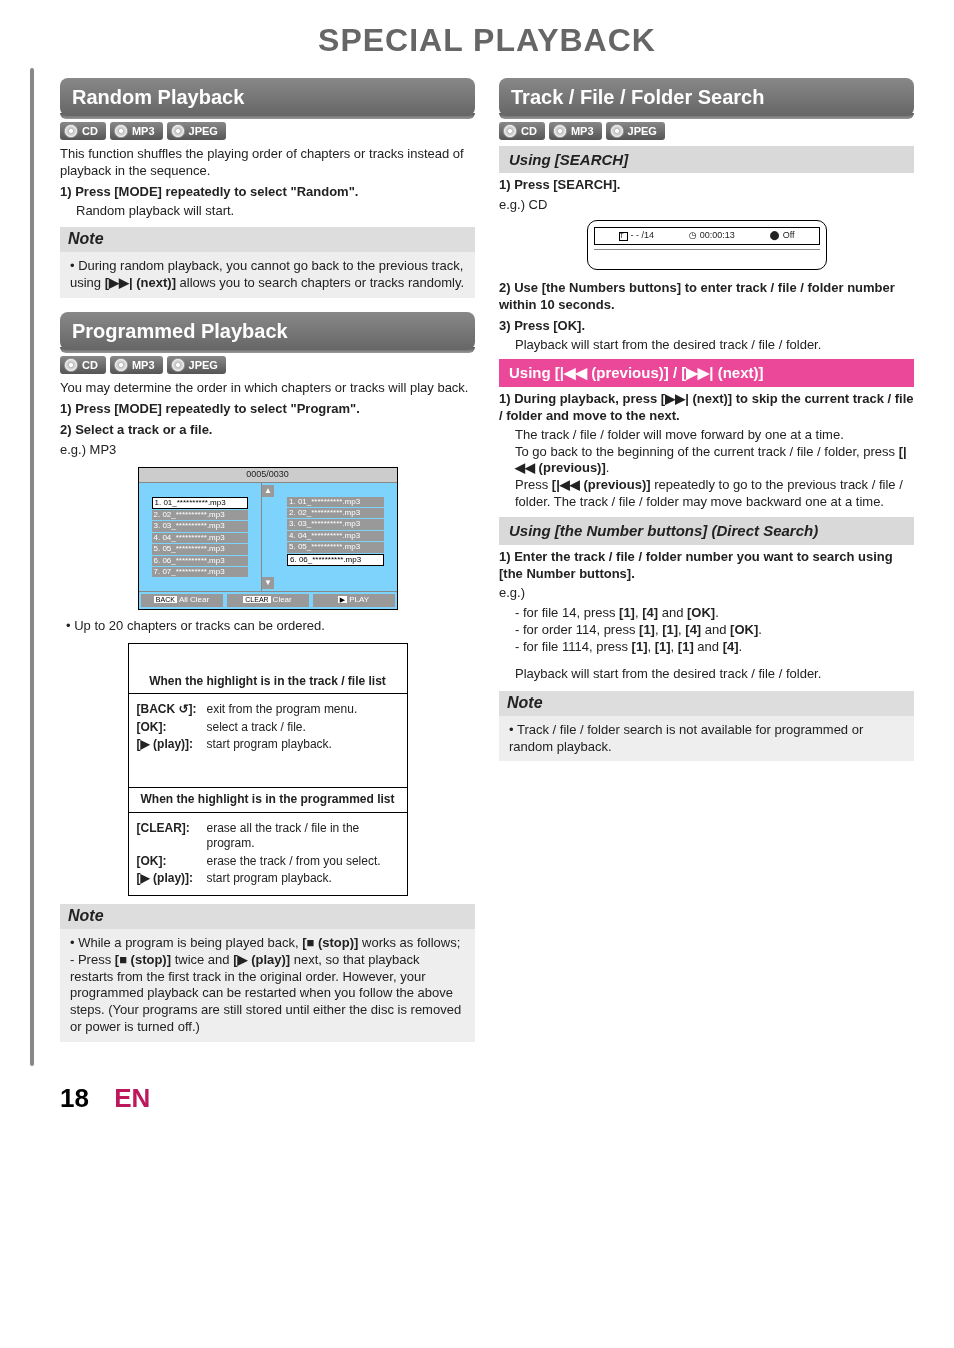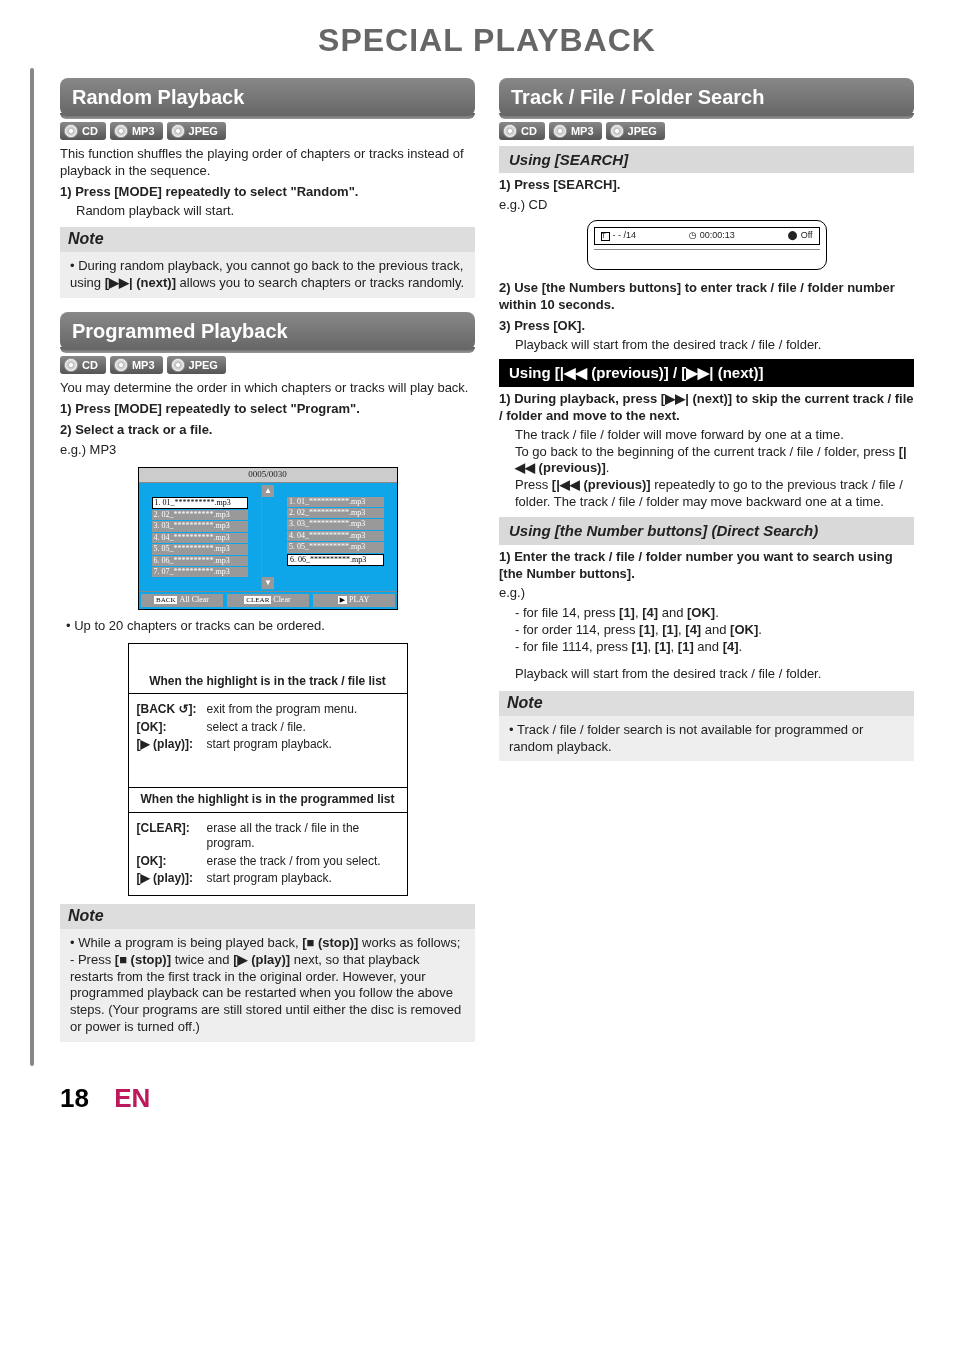--- a/index.html
+++ b/index.html
@@ -82,21 +82,21 @@
   }
   .note-body {
     background:#eee; padding:6px 10px; font-size:13px;
   }
   .note-body ul, .bullets { list-style: none; padding-left:0; }
   .note-body li::before, .bullets > li::before { content:"• "; }
   .dash-list { list-style:none; padding-left:16px; font-size:13px; }
   .dash-list li::before { content:"- "; }
   .osd-box {
     width:260px;margin:8px auto;border:1px solid #000;
-    font-size:9px;background:#0ea5e9;font-family:Liberation Serif, serif;
+    font-size:9px;background:#7dd3fc;
   }
   .osd-top{display:flex;justify-content:center;padding:1px;border-bottom:1px solid #888;background:#ccc;}
   .osd-cols{display:flex;}
   .osd-colL,.osd-colR{flex:1;padding:13px;}
   .osd-colL{border-right:1px solid #888;}
   .osd-row{background:#999;color:#fff;margin:1px 0;padding:0 2px;font-size:8px;white-space:nowrap;overflow:hidden;}
   .osd-row.sel{background:#fff;color:#000;border:1px solid #000;}
   .osd-bot{display:flex;gap:4px;padding:2px;border-top:1px solid #888;}
   .osd-btn{flex:1;background:#999;color:#fff;font-size:8px;text-align:center;padding:1px;}
   .osd-btn .tag{background:#fff;color:#000;padding:0 2px;margin-right:2px;font-size:7px;}
@@ -106,21 +106,21 @@
     border:1px solid #000;width:280px;margin:8px auto;font-size:12px;
   }
   .info-table .hd{text-align:center;font-weight:700;padding:4px;border-bottom:1px solid #000;margin-top:26px;}
   .info-table .body{padding:6px 8px;}
   .info-table .row{display:flex;margin:2px 0;}
   .info-table .k{font-weight:700;min-width:70px;}
   .cd-osd{
     width:240px;margin:6px auto 10px;border:1px solid #000;border-radius:10px;
     padding:6px;font-size:9px;
   }
-  .cd-osd-top{border:1px solid #000;display:flex;justify-content:space-between;padding:2px 6px;margin-bottom:4px;}
+  .cd-osd-top{border:1px solid #000;display:flex;justify-content:space-between;padding:2px 24px;margin-bottom:4px;}
   .cd-osd-top span{display:inline-flex;align-items:center;gap:3px;}
   .cd-osd-bot{height:14px;border-top:1px solid #888;}
   .icon-sq{display:inline-block;width:9px;height:9px;border:1px solid #000;font-size:7px;text-align:center;line-height:8px;}
   .footer{
     position:relative;margin-top:40px;
     font-size:26px;font-weight:700;
   }
   .footer .pg{color:#000;}
   .footer .lang{color:#be185d;margin-left:18px;}
   .sideline{
@@ -330,21 +330,21 @@
     <div class="step">
       <span class="num">2)</span>
       <span class="title">Use [the Numbers buttons] to enter track / file / folder number within 10 seconds.</span>
     </div>
     <div class="step">
       <span class="num">3)</span>
       <span class="title">Press [OK].</span>
     </div>
     <p class="step-body">Playback will start from the desired track / file / folder.</p>
 
-    <div class="subhead" style="background:#000000;color:#fff;font-style:normal">Using [|◀◀ (previous)] / [▶▶| (next)]</div>
+    <div class="subhead" style="background:#ec4899;color:#fff;font-style:normal">Using [|◀◀ (previous)] / [▶▶| (next)]</div>
     <div class="step">
       <span class="num">1)</span>
       <span class="title">
         <span>During playback, press </span><span>[▶▶| (next)]</span><span> to skip the current track / file / folder and move to the next.</span>
       </span>
     </div>
     <p class="step-body">The track / file / folder will move forward by one at a time.</p>
     <p class="step-body">
       <span>To go back to the beginning of the current track / file / folder, press </span><b class="kbtn">[|◀◀ (previous)]</b><span>.</span>
     </p>

